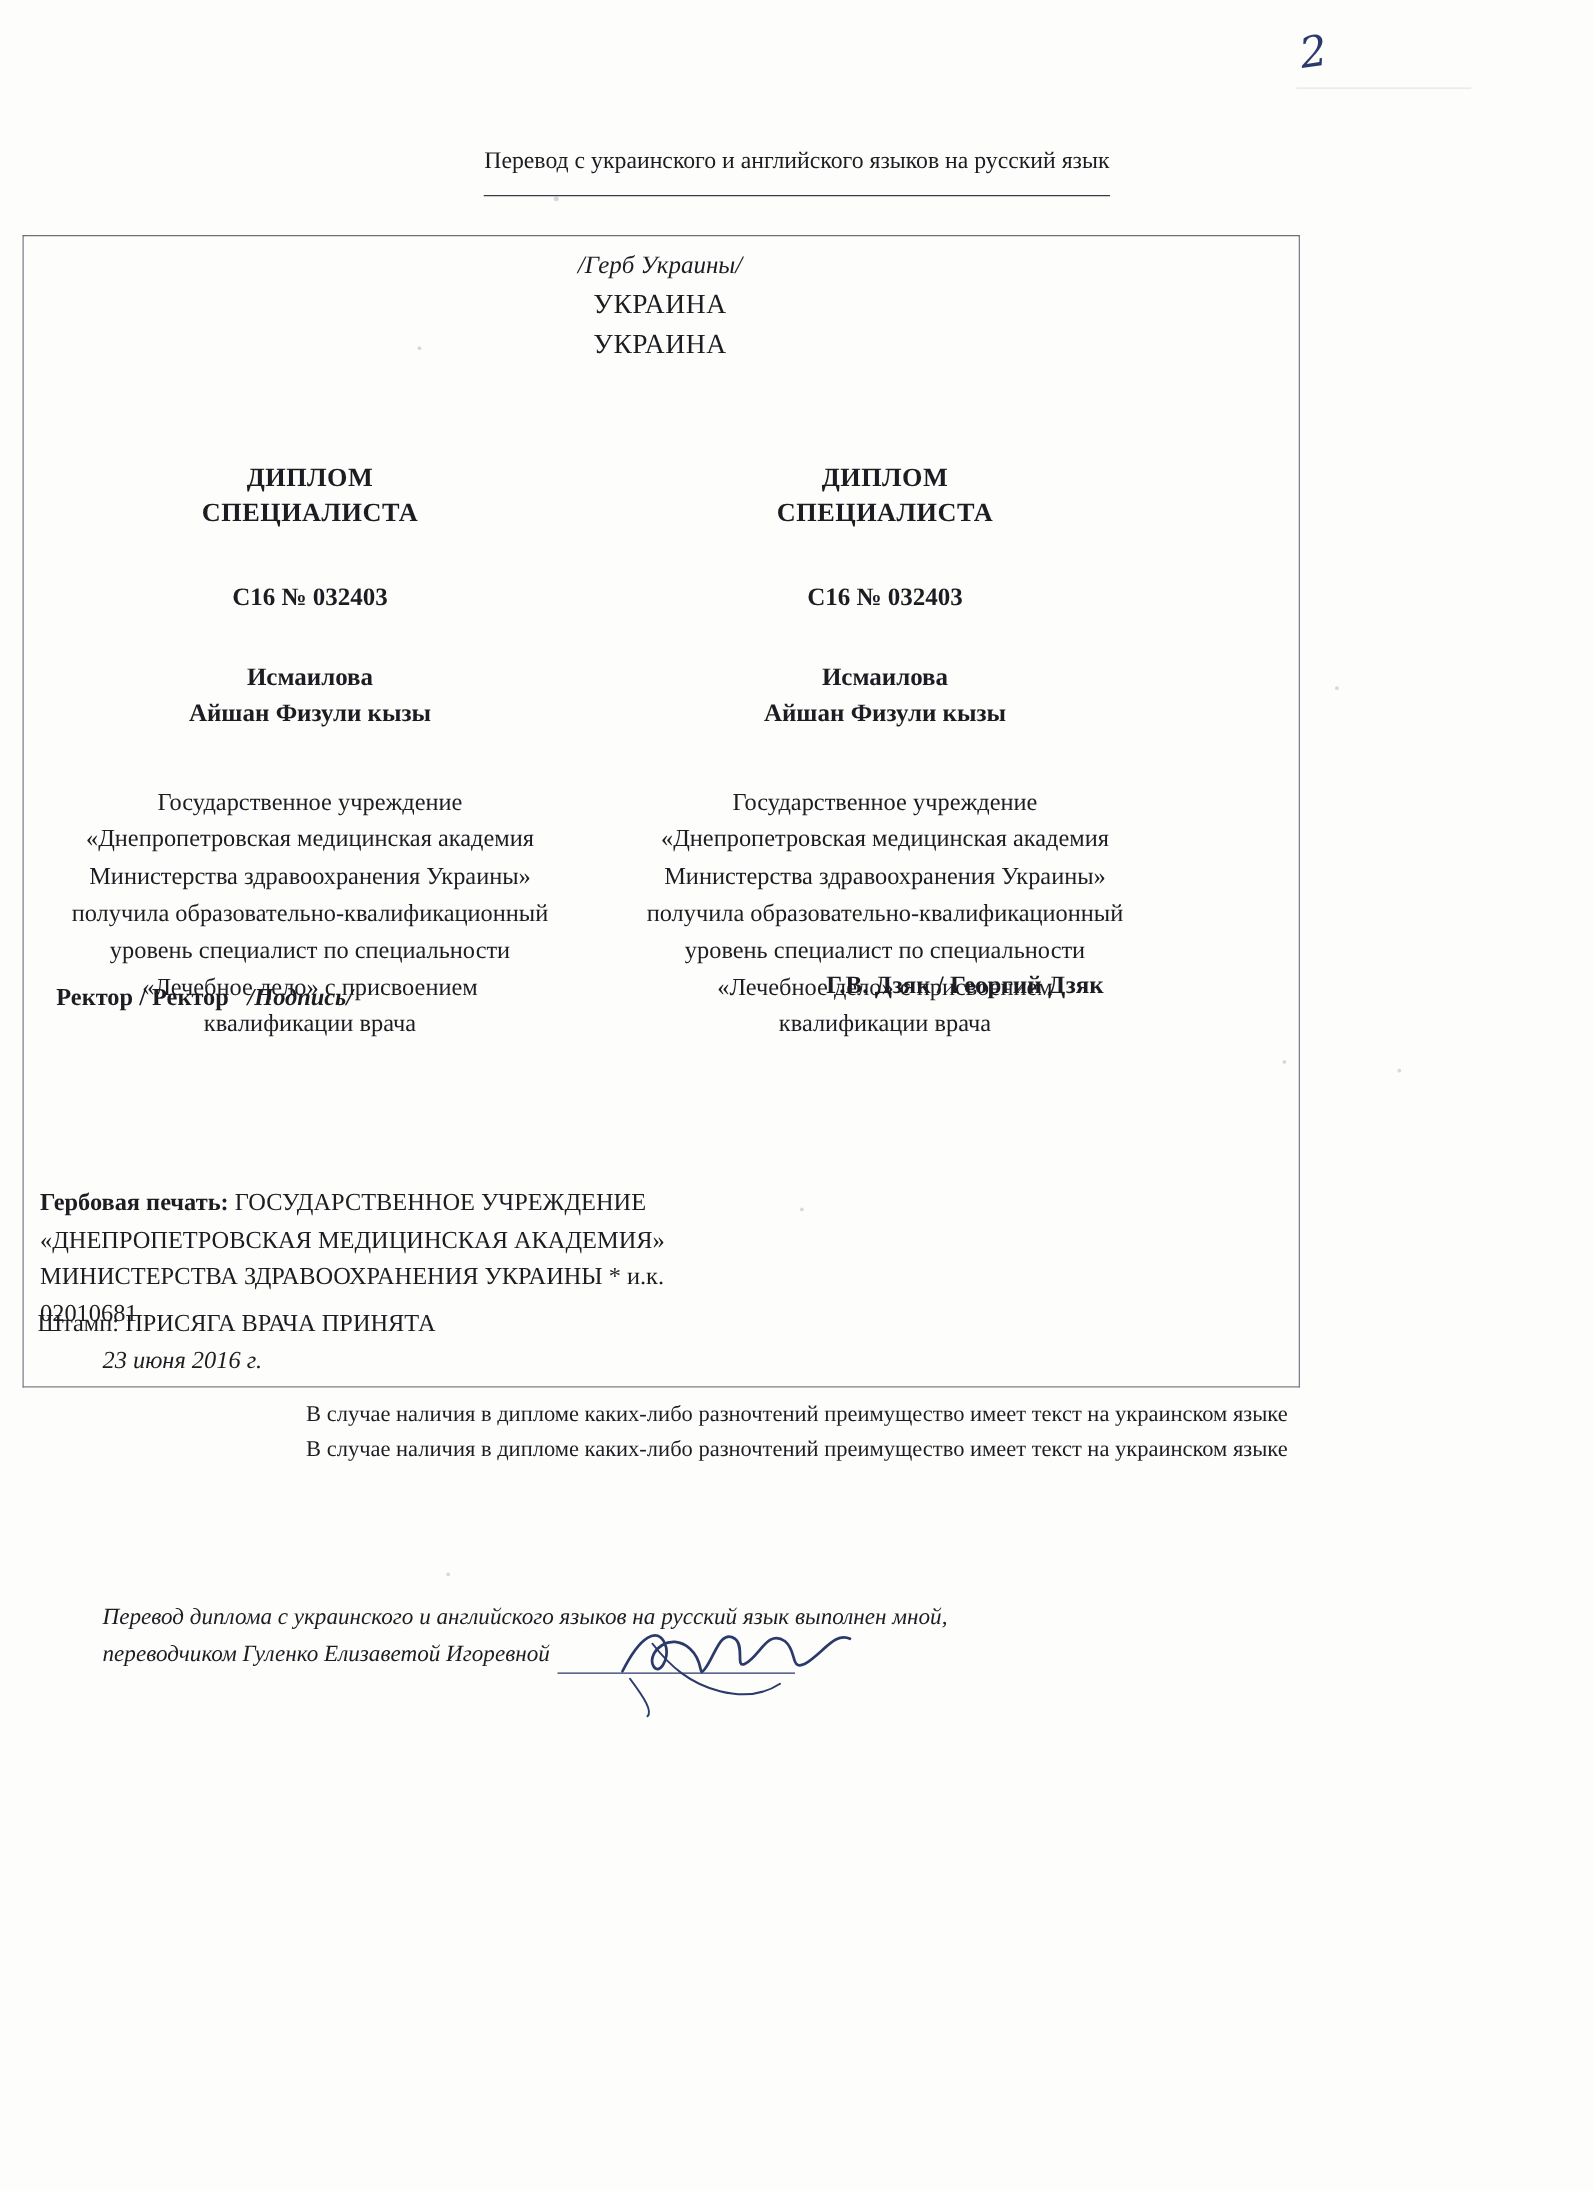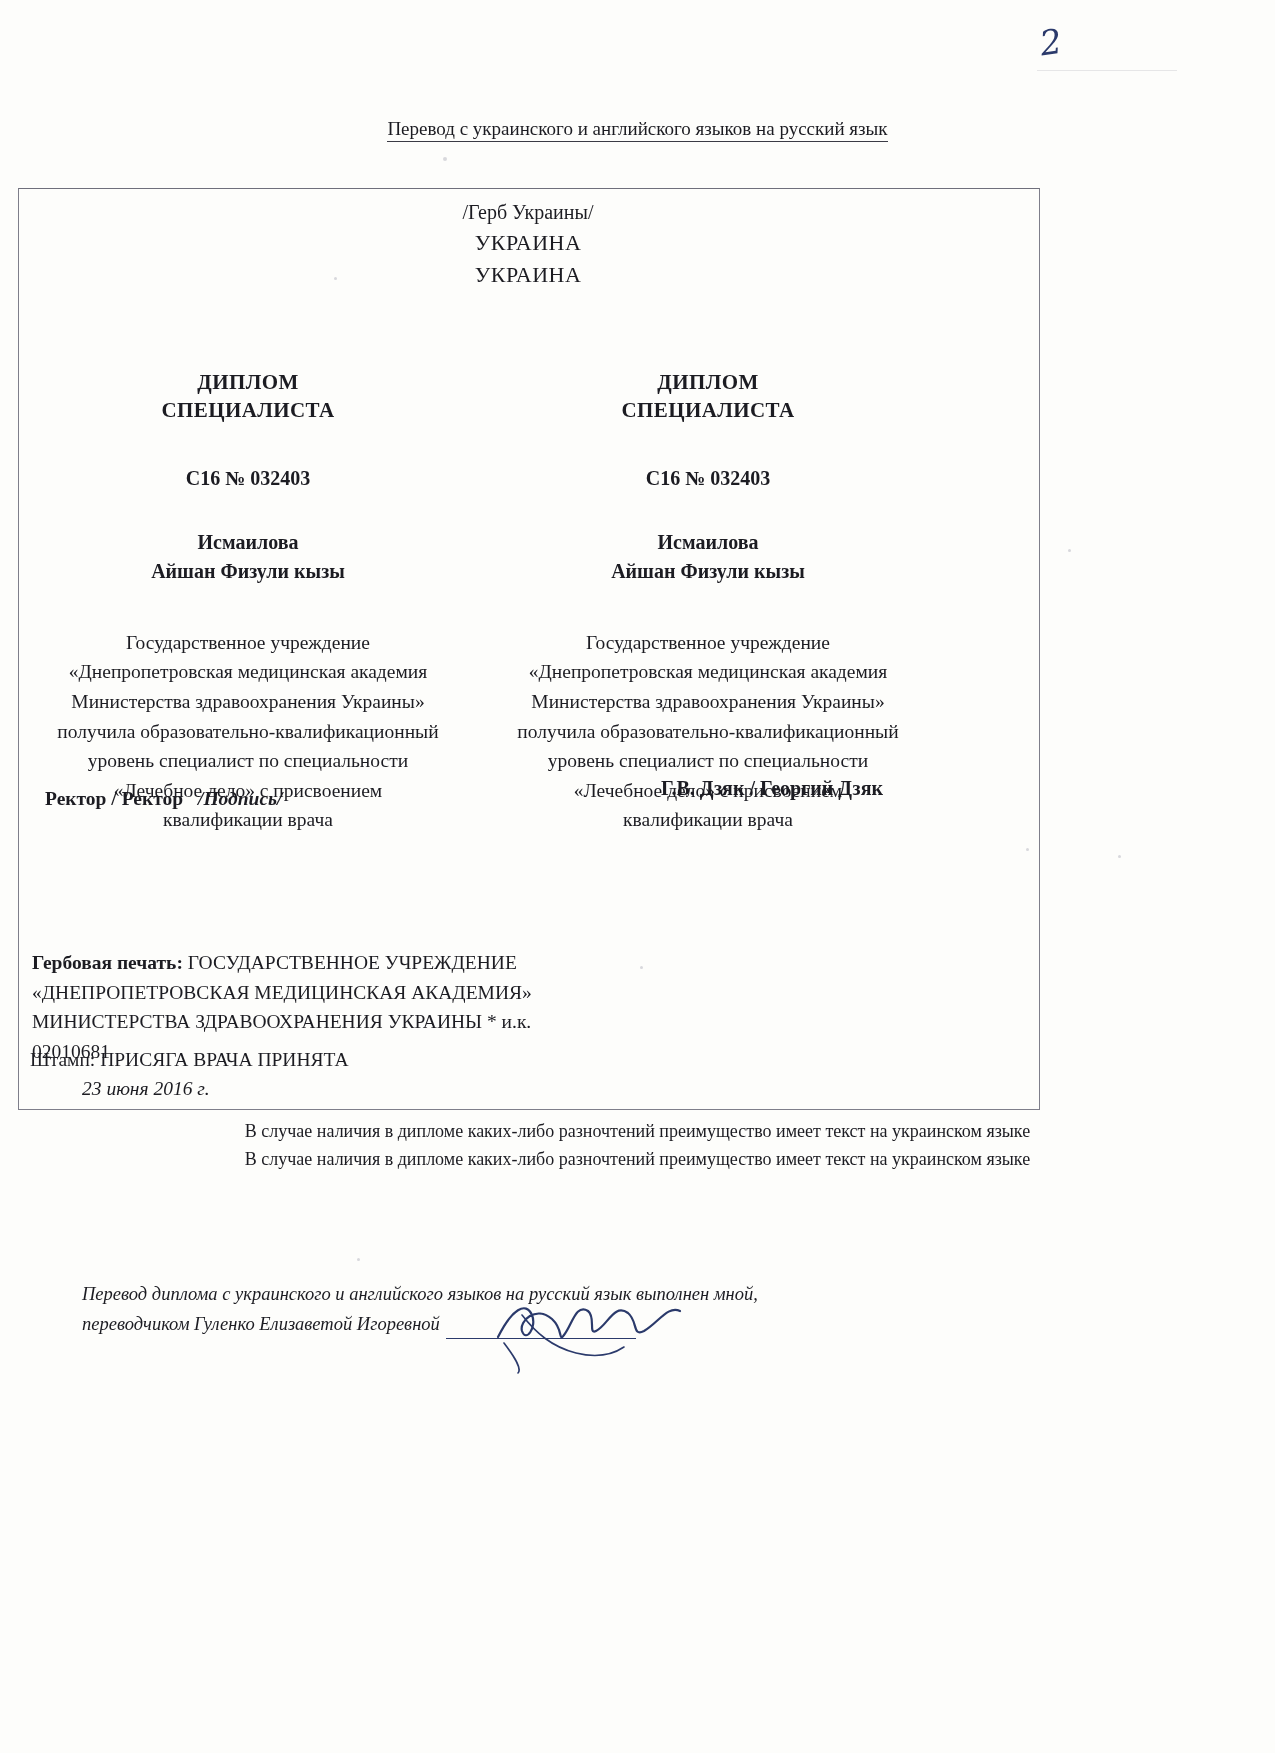--- a/index.html
+++ b/index.html
@@ -45,21 +45,21 @@
   .translation-note {
     position: absolute;
     top: 118px;
     left: 0;
     width: 1275px;
     text-align: center;
     font-size: 19px;
   }
   .translation-note span {
     border-bottom: 1px solid #3b3b45;
-    padding-bottom: 2px;
+    padding-bottom: 17px;
   }
 
   
   .doc-box {
     position: absolute;
     left: 18px;
     top: 188px;
     width: 1020px;
     height: 920px;
     border: 1px solid #7e7e8a;
@@ -69,20 +69,21 @@
   .emblem-block {
     position: absolute;
     top: 198px;
     left: 0;
     width: 1020px;
     text-align: center;
     line-height: 1.45;
   }
   .emblem-line {
     font-size: 20px;
+    font-style: italic;
     text-align: center;
   }
   .country-line {
     font-size: 22px;
     letter-spacing: .5px;
   }
 
   .columns {
     position: absolute;
     top: 368px;

